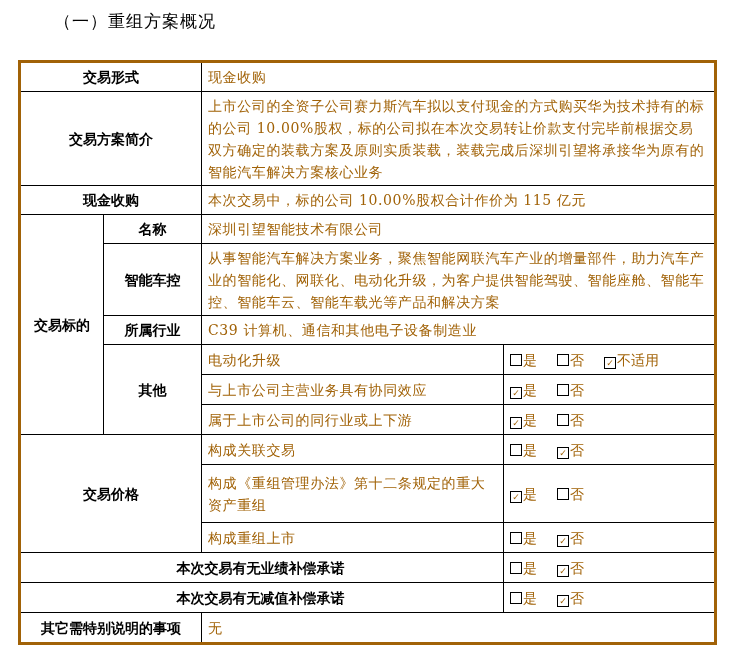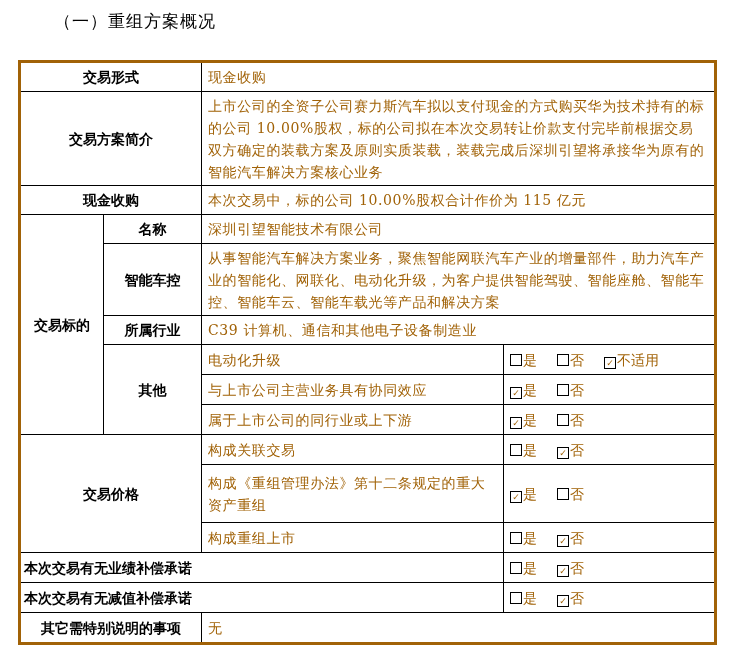--- a/index.html
+++ b/index.html
@@ -6,21 +6,21 @@
   body { width: 729px; height: 646px; position: relative; overflow: hidden;
          font-family: "DejaVu Serif", "Liberation Serif", serif; color: #000; }
   .title { position: absolute; left: 54px; top: 10px; font-size: 17px;
            font-family: "DejaVu Sans", "Liberation Sans", sans-serif; letter-spacing: 1px; }
   table { position: absolute; left: 18px; top: 60px; width: 696px;
           border-collapse: collapse; border: 3px solid #a16207; table-layout: fixed; }
   td { border: 1px solid #000; padding: 0 6px; font-size: 14px; line-height: 22px;
        vertical-align: middle; color: #a16207; }
   td.h { text-align: center; font-weight: bold; color: #000;
          font-family: "DejaVu Sans", "Liberation Sans", sans-serif; }
-  td.hl { text-align: left; font-weight: bold; color: #000; padding-left: 3px;
+  td.hl { text-align: center; font-weight: bold; color: #000; padding-left: 3px;
           font-family: "DejaVu Sans", "Liberation Sans", sans-serif; }
   td.txt { letter-spacing: 0.6px; }
   .opt { display: inline-block; margin-right: 20px; white-space: nowrap; }
   .box { display: inline-block; width: 10px; height: 10px; border: 1px solid #000;
          vertical-align: -1px; margin-right: 1px; position: relative; font-size: 9px;
          line-height: 10px; text-align: center; font-family: "DejaVu Sans", sans-serif; }
 </style>
 </head>
 <body>
 

